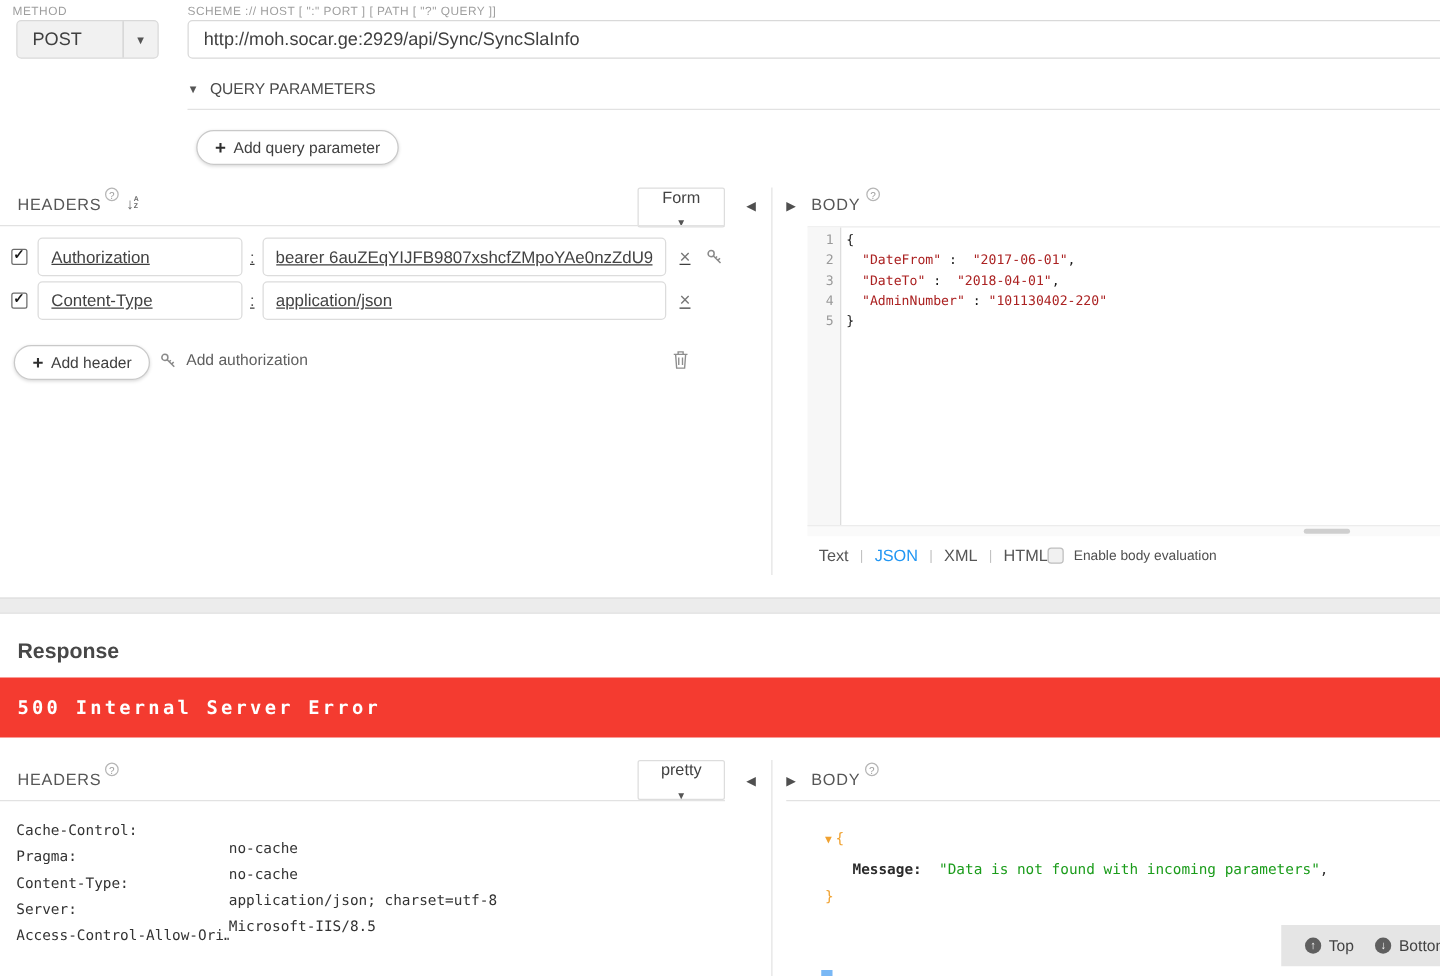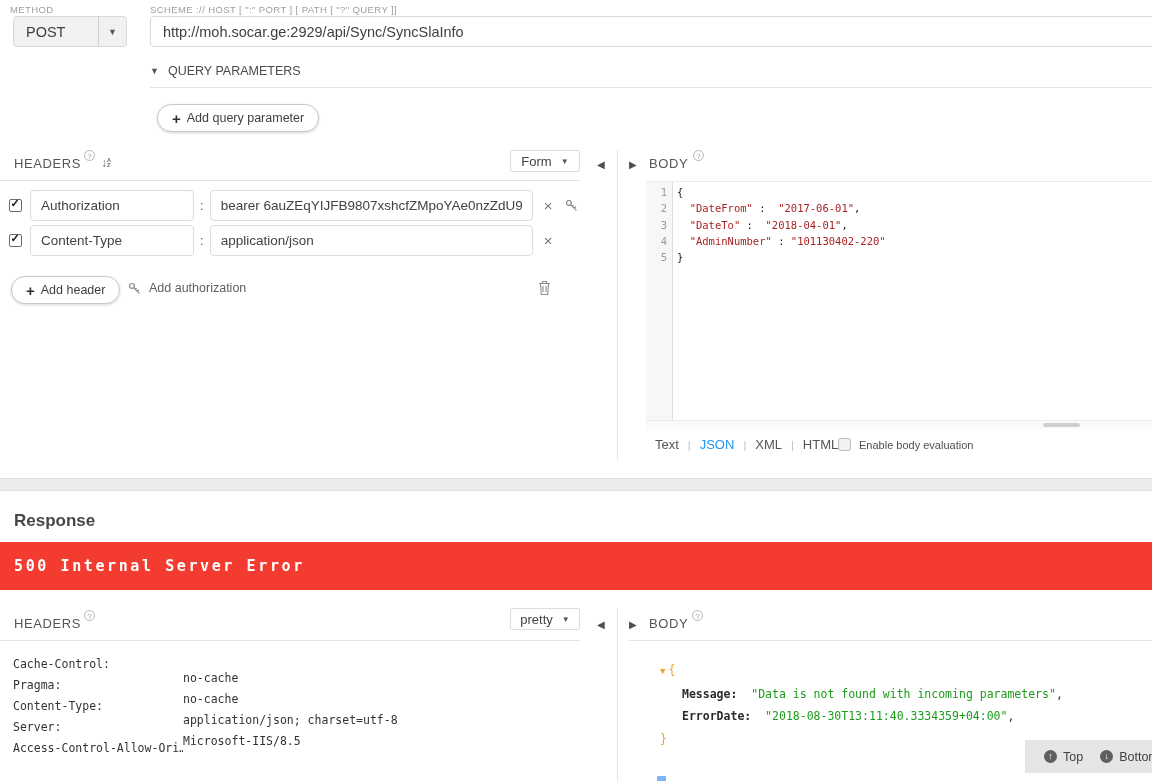--- a/index.html
+++ b/index.html
@@ -32,28 +32,28 @@
   .pill-btn .plus { font-size:15px; font-weight:bold; color:#2e2e2e; line-height:1; }
 
   
   .sec-title { position:absolute; font-size:13px; color:#565656; letter-spacing:.6px; white-space:nowrap; }
   .help-icon { position:absolute; width:11px; height:11px; border:1px solid #b5b5b5; border-radius:50%;
     color:#9e9e9e; font-size:8px; line-height:11px; text-align:center; box-sizing:border-box; }
   .sort-icon { position:absolute; display:flex; align-items:center; color:#666; cursor:pointer; }
   .sort-icon .ar { font-size:12px; }
   .sort-icon .az { display:flex; flex-direction:column; font-size:5.5px; line-height:5px; font-weight:bold; }
 
-  .dd-btn { position:absolute; width:70px; height:22px; box-sizing:border-box; border:1px solid #ddd; border-radius:2px;
-    background:#fff; display:flex; align-items:center; justify-content:center; gap:9px; font-size:13px; color:#424242; cursor:pointer; }
+  .dd-btn { position:absolute; width:70px; height:32px; box-sizing:border-box; border:1px solid #ddd; border-radius:2px;
+    background:#fff; display:flex; align-items:center; justify-content:center; gap:9px; font-size:13px; color:#424242; cursor:pointer;flex-direction:column; }
   .dd-btn .caret-sm { font-size:8px; }
   .panel-arrow { position:absolute; font-size:10px; color:#4f4f4f; cursor:pointer; }
   .divider-v { position:absolute; width:1px; background:#e3e3e3; }
 
   
-  #req-header-rows { position:absolute; left:0; top:188px; width:590px; }
+  #req-header-rows { position:absolute; left:0; top:188px; width:590px;text-decoration:underline; }
   .hrow { position:relative; height:35px; display:flex; align-items:center; }
   .checkbox { width:13px; height:13px; margin-left:9px; border:1.5px solid #6b6b6b; border-radius:2px;
     background:#fff; position:relative; box-sizing:border-box; cursor:pointer; flex:none; }
   .checkbox.checked::after { content:"✓"; position:absolute; left:0.5px; top:-3px; font-size:11px; font-weight:bold; color:#1a1a1a; }
   .hinput { height:31px; box-sizing:border-box; border:1px solid #dcdcdc; border-radius:4px; padding:0 10px;
     font-size:13.5px; color:#424242; font-family:"Liberation Sans",sans-serif; outline:none; background:#fff; }
   .hinput.name { margin-left:8px; width:164px; }
   .hinput.val { width:323px; }
   .colon { margin:0 6px; color:#555; font-size:13px; }
   .close-x { margin-left:11px; color:#777; font-size:15px; cursor:pointer; line-height:1; }
@@ -281,21 +281,20 @@
       <div class="rrow">
         <span class="rname">Access-Control-Allow-Ori…</span>
       </div>
     </div>
 
   <div class="sec-title" style="left:649px; top:616px;">BODY</div>
   <span class="help-icon" style="left:692px; top:610px;">?</span>
   <div id="resp-body">
       <div class="jrow"><span class="jtoggle">▼</span><span class="jt-punct">{</span></div>
       <div class="jrow indent-1"><span class="jt-key">Message:</span><span class="jt-plain">  </span><span class="jt-green">"Data is not found with incoming parameters"</span><span class="jt-plain">,</span></div>
-      <div class="jrow indent-1"><span class="jt-key">ErrorDate:</span><span class="jt-plain">  </span><span class="jt-green">"2018-08-30T13:11:40.3334359+04:00"</span><span class="jt-plain">,</span></div>
       <div class="jrow"><span class="jt-punct">}</span></div>
     </div>
 
   <div id="scroll-box">
       <span class="sbtn">
         <span class="circ">↑</span>
         <span>Top</span>
       </span>
       <span class="sbtn">
         <span class="circ">↓</span>

